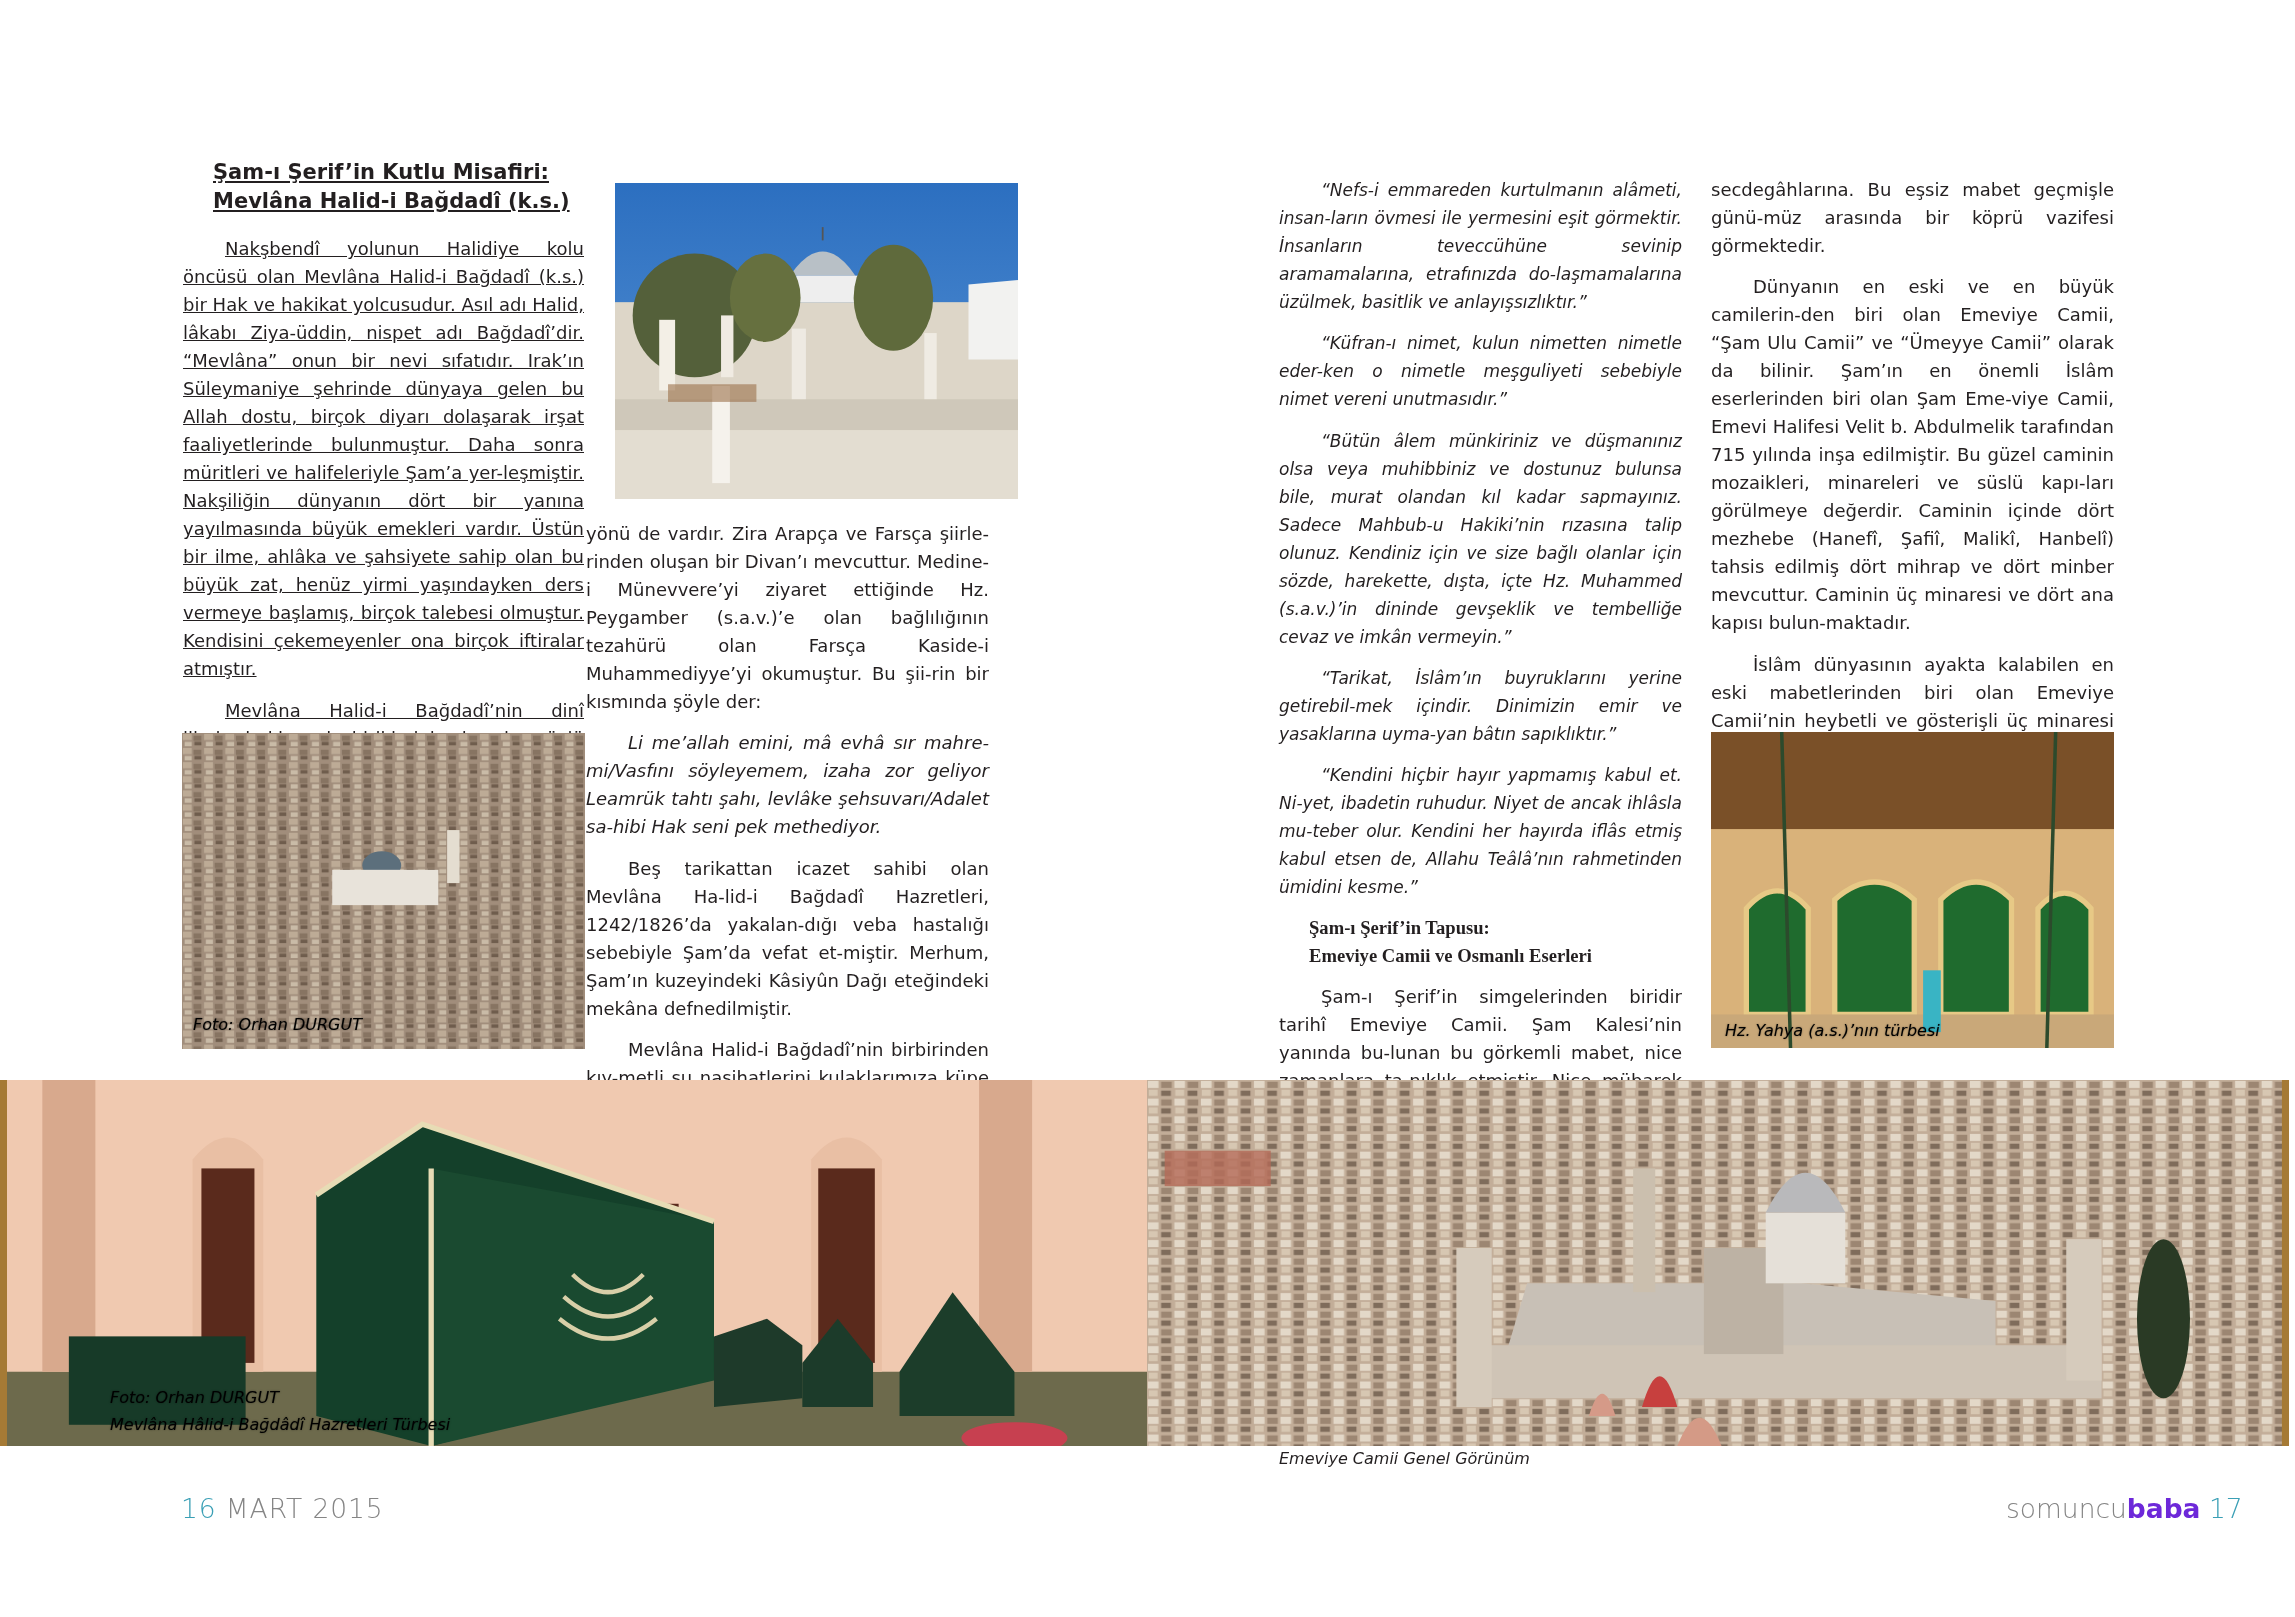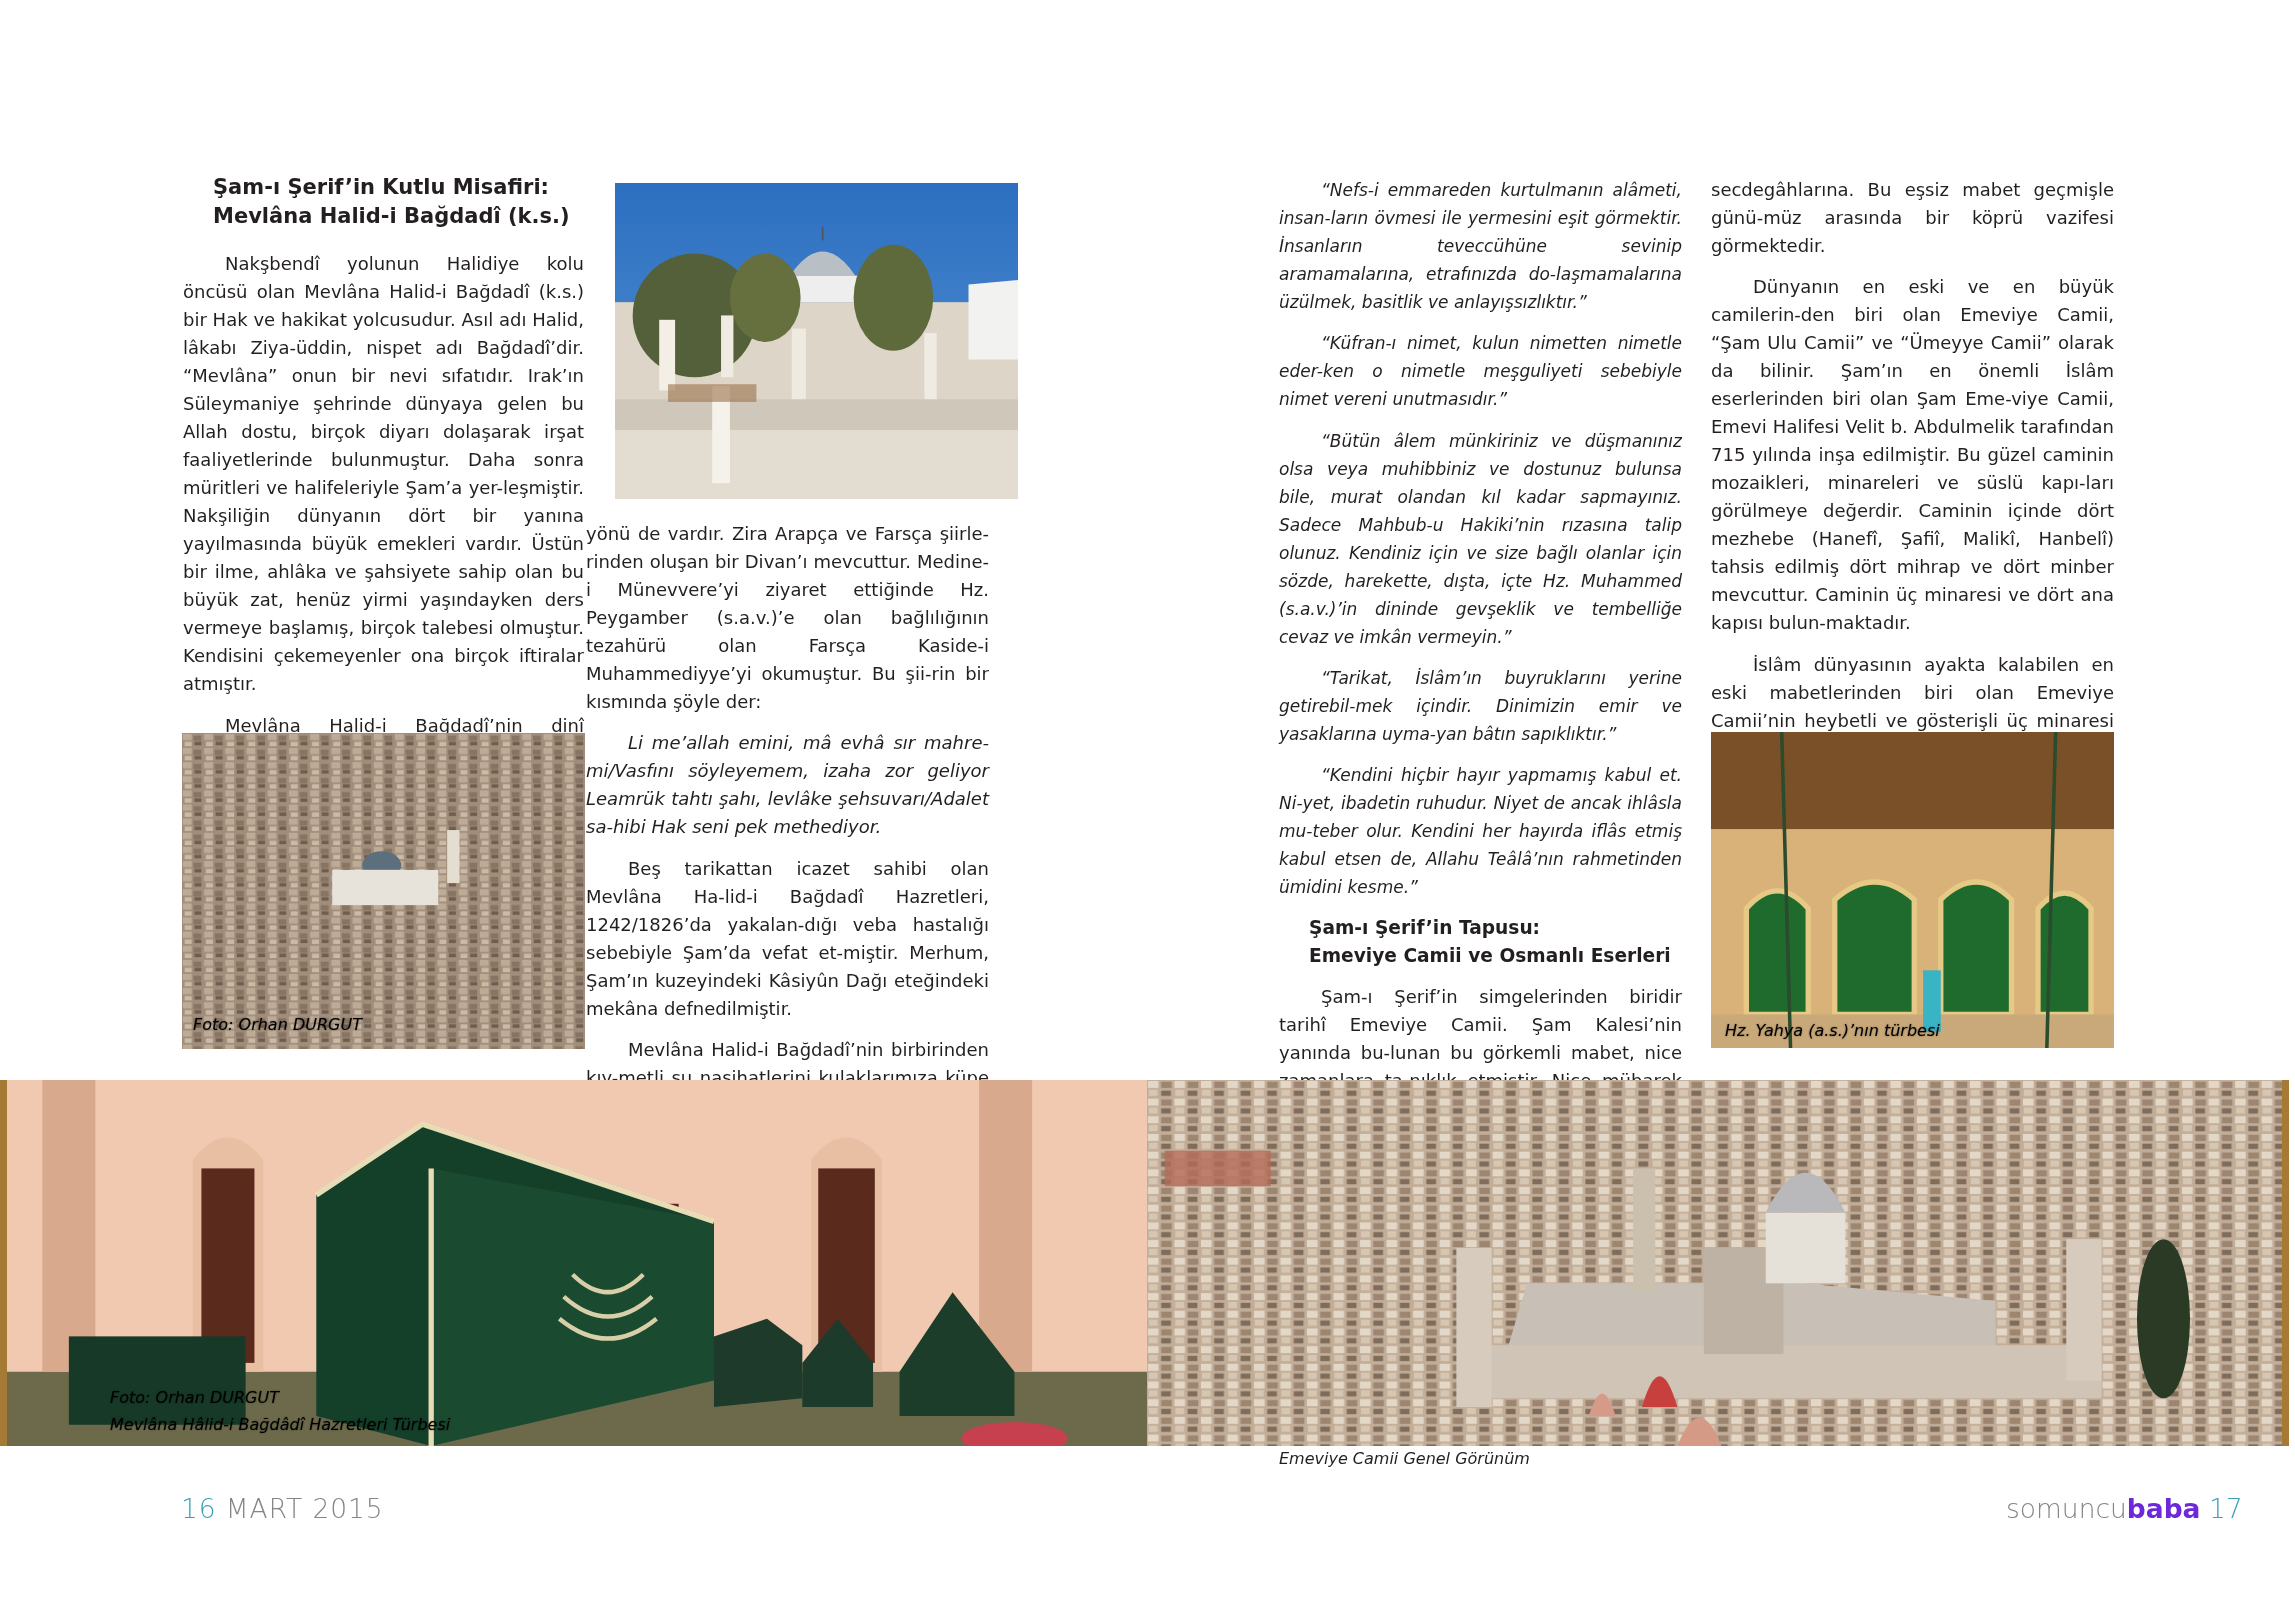--- a/index.html
+++ b/index.html
@@ -2,35 +2,35 @@
 <html style="font-size:14px"><head>
 <meta charset="utf-8">
 <style>
   html,body{margin:0;padding:0;background:#fff;}
   body{width:2295px;height:1618px;position:relative;overflow:hidden;font-family:"DejaVu Sans",sans-serif;color:#231f20;}
   .col{position:absolute;font-size:18px;line-height:28px;text-align:justify;hyphens:manual;}
   .col p{margin:0 0 13.3px 0;text-indent:42px;}
   .col p.noind{text-indent:0;}
   .col p.it{font-style:italic;}
   .col h2{margin:0 0 19.4px 30px;font-size:21px;line-height:29px;font-weight:bold;}
-  .col h3{margin:7px 0 12.4px 30px;font-size:18.6px;line-height:28px;font-weight:bold;}
+  .col h3{margin:7px 0 12.4px 30px;font-size:18.6px;line-height:28px;font-weight:bold;font-family:Liberation Serif, serif;}
   .photo{position:absolute;overflow:hidden;}
   .photo svg{display:block;width:100%;height:100%;}
   .cap{position:absolute;font-style:italic;color:#000000;font-size:16px;line-height:26.5px;text-shadow:0 0 1.8px rgba(0,0,0,.5);}
   .cap-dark{position:absolute;font-style:italic;color:#231f20;font-size:16px;}
   .footer-l{position:absolute;left:181px;top:1493px;font-size:26.5px;letter-spacing:0.9px;font-family:"DejaVu Sans",sans-serif;font-weight:200;}
   .footer-r{position:absolute;left:2006px;top:1493px;font-size:26.5px;font-weight:200;}
   .teal{color:#3a9fb5;}
   .grey{color:#858585;}
   .strip-edge{position:absolute;}
 </style>
 </head>
 <body>
 
-<div class="col" style="left:183px;top:173px;width:401px;">
+<div class="col" style="left:183px;top:158px;width:401px;text-decoration:underline;">
   <h2>
     <span>Şam-ı Şerif’in Kutlu Misafiri:</span><br>
     <span>Mevlâna Halid-i Bağdadî (k.s.)</span>
   </h2>
   <p>Nakşbendî yolunun Halidiye kolu öncüsü olan Mevlâna Halid-i Bağdadî (k.s.) bir Hak ve hakikat yolcusudur. Asıl adı Halid, lâkabı Ziya-üddin, nispet adı Bağdadî’dir. “Mevlâna” onun bir nevi sıfatıdır. Irak’ın Süleymaniye şehrinde dünyaya gelen bu Allah dostu, birçok diyarı dolaşarak irşat faaliyetlerinde bulunmuştur. Daha sonra müritleri ve halifeleriyle Şam’a yer-leşmiştir. Nakşiliğin dünyanın dört bir yanına yayılmasında büyük emekleri vardır. Üstün bir ilme, ahlâka ve şahsiyete sahip olan bu büyük zat, henüz yirmi yaşındayken ders vermeye başlamış, birçok talebesi olmuştur. Kendisini çekemeyenler ona birçok iftiralar atmıştır.</p>
   <p>Mevlâna Halid-i Bağdadî’nin dinî ilimlerde-ki engin birikiminin dışında, güçlü bir edebî</p>
 </div>
 
 <div class="photo" style="left:182px;top:733px;width:403px;height:316px;">
   <svg viewBox="0 0 456 358" preserveAspectRatio="none">

